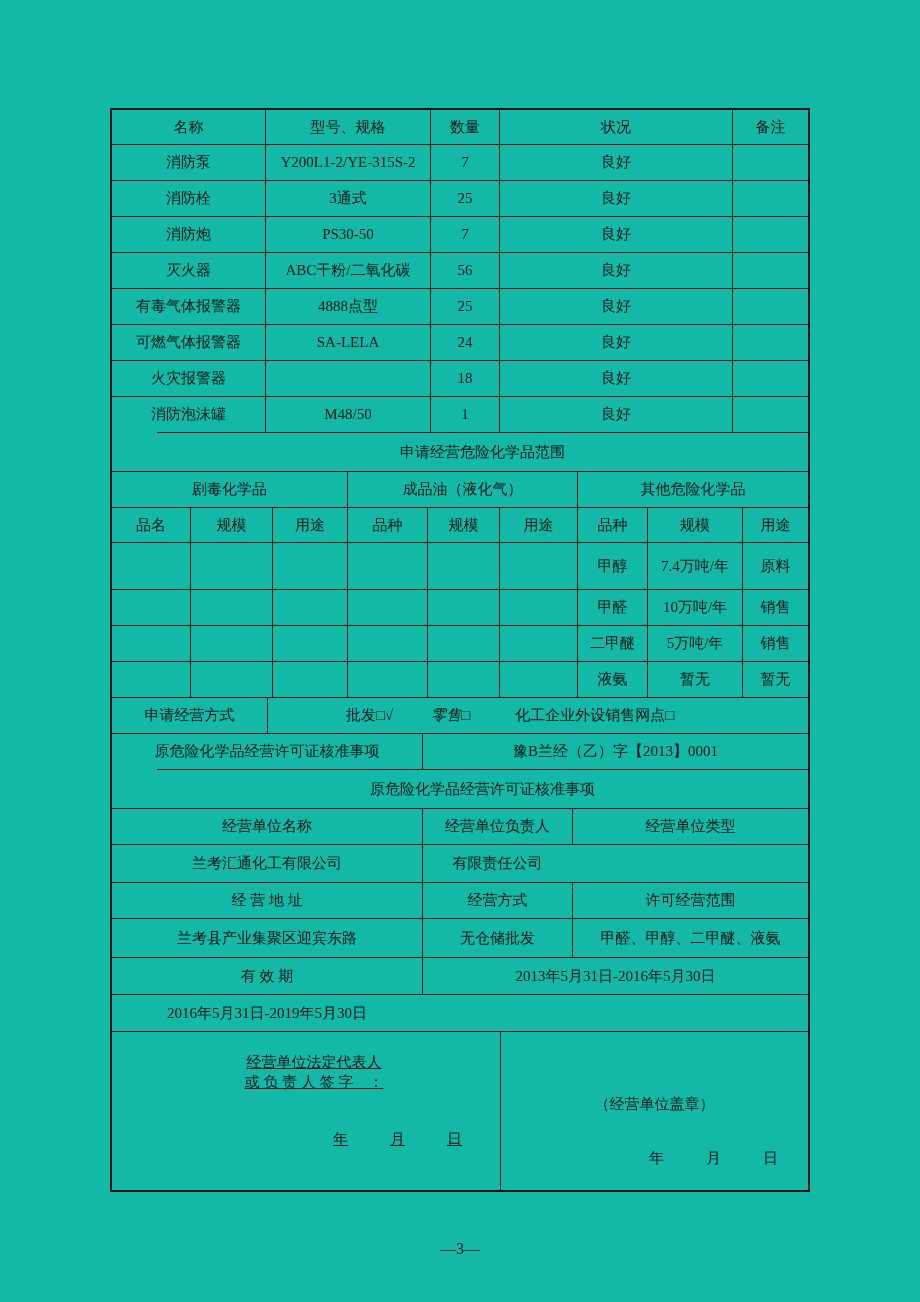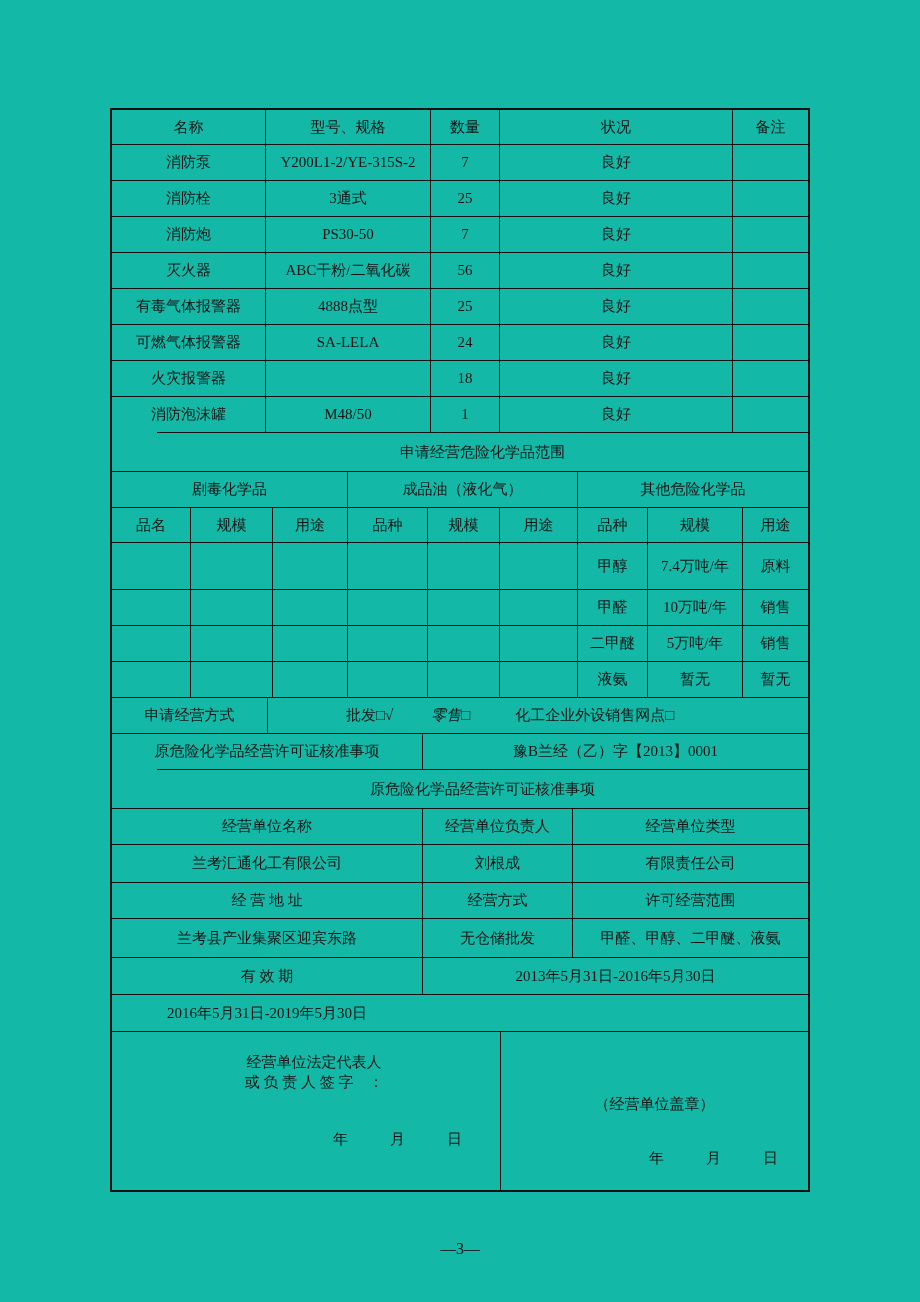--- a/index.html
+++ b/index.html
@@ -32,21 +32,21 @@
   .r-sign{grid-template-columns:388px 1fr;}
   .h34{min-height:34px}.h35{min-height:35px}.h36{min-height:36px}
   .h37{min-height:37px}.h38{min-height:38px}.h46{min-height:46px}
   .h158{min-height:158px}
   .mode-content{justify-content:flex-start !important;padding-left:78px !important;}
   .ml22{margin-left:38px;font-style:italic;}
   .ml45{margin-left:45px;}
   .sign-cell{
     flex-direction:column;align-items:flex-start;
     justify-content:flex-start !important;
-    padding:20px 0 0 16px !important;text-align:left !important;
+    padding:20px 0 0 16px !important;text-align:left !important;text-decoration:underline;
   }
   .sign-cell-r{
     flex-direction:column;align-items:center !important;
     justify-content:space-between;padding:40px 0 0 0 !important;
   }
   .pre{white-space:pre;}
   .date-line{display:flex;gap:42px;margin:36px 38px 0 auto;}
   .date-line-r{display:flex;gap:42px;margin:34px 30px 0 auto;}
   .footer{
     position:absolute;top:1240px;left:0;width:100%;
@@ -204,21 +204,20 @@
     <div class="row r-full h38">
       <div>原危险化学品经营许可证核准事项</div>
     </div>
     <div class="row r-unit h35">
       <div>经营单位名称</div>
       <div>经营单位负责人</div>
       <div>经营单位类型</div>
     </div>
     <div class="row r-unit h37">
       <div>兰考汇通化工有限公司</div>
-      <div>刘根成</div>
       <div>有限责任公司</div>
     </div>
     <div class="row r-unit h35">
       <div>经 营 地 址</div>
       <div>经营方式</div>
       <div>许可经营范围</div>
     </div>
     <div class="row r-unit h38">
       <div>兰考县产业集聚区迎宾东路</div>
       <div>无仓储批发</div>

